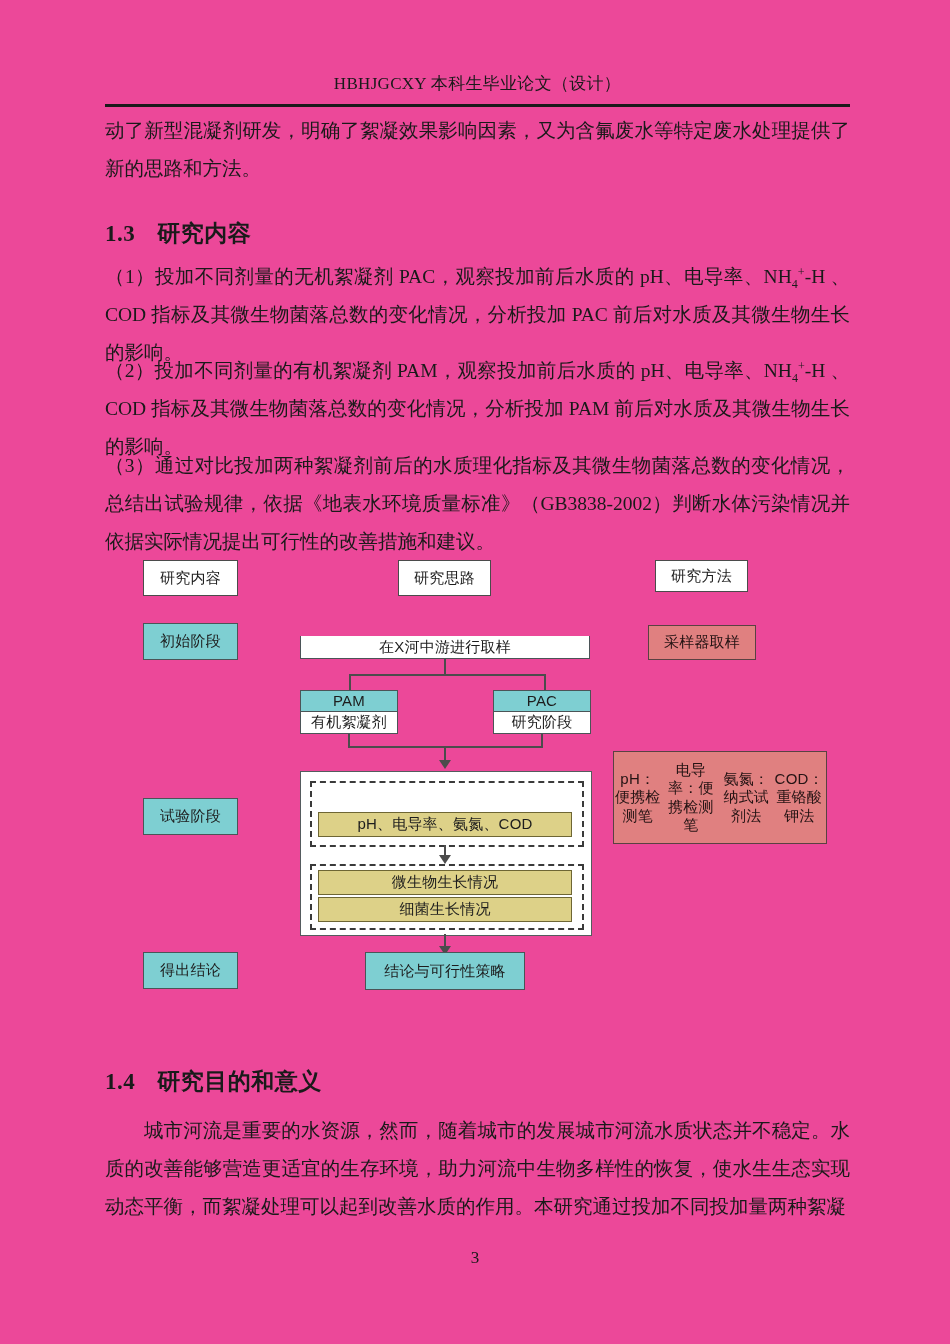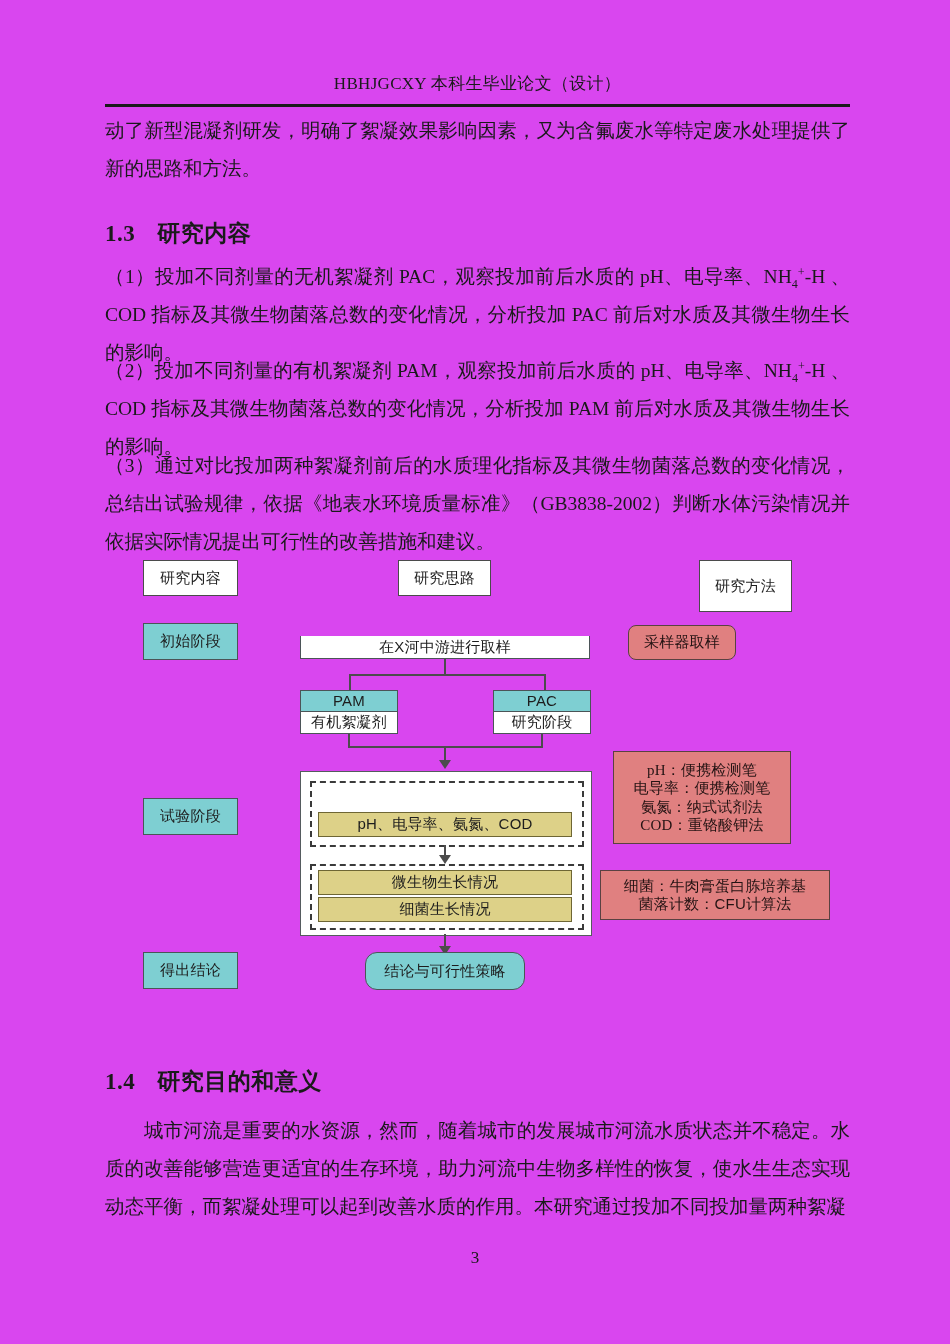--- a/index.html
+++ b/index.html
@@ -4,21 +4,21 @@
 <style>
   html, body {
     margin: 0;
     padding: 0;
     background: #ffffff;
   }
   .page {
     position: relative;
     width: 950px;
     height: 1344px;
-    background: #d946ef;
+    background: #ec4899;
     font-family: "Liberation Serif", "DejaVu Serif", serif;
     color: #1a1a1a;
     overflow: hidden;
   }
 
   
   .header {
     position: absolute;
     left: 105px;
     top: 72px;
@@ -182,21 +182,21 @@
   <div class="body-block p-indent-none" style="top:352px;">
     <span>（2）投加不同剂量的有机絮凝剂 PAM，观察投加前后水质的 pH、电导率、NH</span><sub>4</sub><sup>+</sup><span>-H 、COD 指标及其微生物菌落总数的变化情况，分析投加 PAM 前后对水质及其微生物生长的影响。</span>
   </div>
 
   <div class="body-block p-indent-none" style="top:447px;">（3）通过对比投加两种絮凝剂前后的水质理化指标及其微生物菌落总数的变化情况，总结出试验规律，依据《地表水环境质量标准》（GB3838-2002）判断水体污染情况并依据实际情况提出可行性的改善措施和建议。</div>
 
   <div class="chart">
 
     <div class="node n-plain" style="left:143px; top:560px; width:95px; height:36px;">研究内容</div>
     <div class="node n-plain" style="left:398px; top:560px; width:93px; height:36px;">研究思路</div>
-    <div class="node n-plain" style="left:655px; top:560px; width:93px; height:52px;margin-left:44px;">研究方法</div>
+    <div class="node n-plain" style="left:655px; top:560px; width:93px; height:32px;">研究方法</div>
 
     <div class="node n-teal" style="left:143px; top:623px; width:95px; height:37px;">初始阶段</div>
     <div class="node n-teal" style="left:143px; top:798px; width:95px; height:37px;">试验阶段</div>
     <div class="node n-teal" style="left:143px; top:952px; width:95px; height:37px;">得出结论</div>
 
     <div class="node n-white" style="left:300px; top:636px; width:290px; height:23px; border-top:none;">在X河中游进行取样</div>
 
     <div class="line vline" style="left:444px; top:659px; width:2px; height:15px;"></div>
     <div class="line hline" style="left:349px; top:674px; width:197px; height:2px;"></div>
     <div class="line vline" style="left:349px; top:674px; width:2px; height:16px;"></div>
@@ -222,35 +222,31 @@
     <div class="line vline" style="left:444px; top:845px; width:2px; height:12px;"></div>
     <div class="arrowhead" style="left:439px; top:855px;"></div>
 
     <div class="n-dashed" style="position:absolute; left:310px; top:864px; width:270px; height:62px;"></div>
     <div class="node n-yellow" style="left:318px; top:870px; width:254px; height:25px;">微生物生长情况</div>
     <div class="node n-yellow" style="left:318px; top:897px; width:254px; height:25px;">细菌生长情况</div>
 
     <div class="line vline" style="left:444px; top:934px; width:2px; height:14px;"></div>
     <div class="arrowhead" style="left:439px; top:946px;"></div>
 
-    <div class="node n-teal" style="left:365px; top:952px; width:160px; height:38px;border-radius:12px;">结论与可行性策略</div>
-
-    <div class="node n-red" style="left:628px; top:625px; width:108px; height:35px;border-radius:8px;">采样器取样</div>
-
-    <div class="node n-red" style="left:613px; top:751px; width:178px; height:93px; flex-direction:column; justify-content:center;font-family:Liberation Serif, serif;">
+    <div class="node n-teal" style="left:365px; top:952px; width:160px; height:38px;">结论与可行性策略</div>
+
+    <div class="node n-red" style="left:648px; top:625px; width:108px; height:35px;">采样器取样</div>
+
+    <div class="node n-red" style="left:613px; top:751px; width:214px; height:93px; justify-content:center;">
       <span>pH：便携检测笔</span>
       <span>电导率：便携检测笔</span>
       <span>氨氮：纳式试剂法</span>
       <span>COD：重铬酸钾法</span>
     </div>
 
-    <div class="node n-red" style="left:600px; top:870px; width:230px; height:50px; flex-direction:column; justify-content:center;">
-      <span>细菌：牛肉膏蛋白胨培养基</span>
-      <span>菌落计数：CFU计算法</span>
-    </div>
   </div>
 
 
   <div class="sec-head" style="top:1066px;">
     <span class="num">1.4</span><span class="gap"></span><span>研究目的和意义</span>
   </div>
 
   <div class="body-block p-indent2" style="top:1112px;">城市河流是重要的水资源，然而，随着城市的发展城市河流水质状态并不稳定。水质的改善能够营造更适宜的生存环境，助力河流中生物多样性的恢复，使水生生态实现动态平衡，而絮凝处理可以起到改善水质的作用。本研究通过投加不同投加量两种絮凝</div>
 
   <div class="page-number">3</div>

